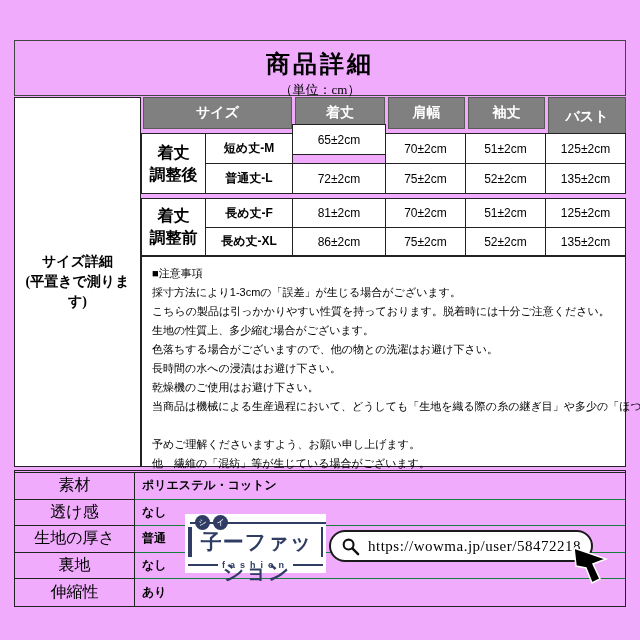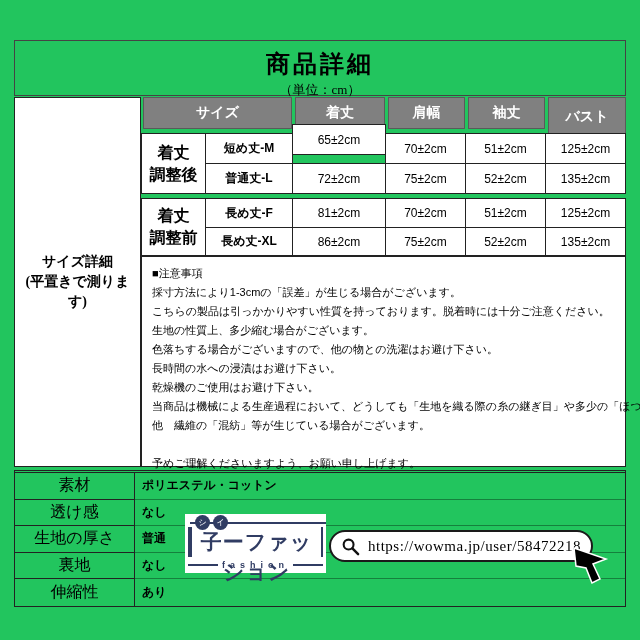--- a/index.html
+++ b/index.html
@@ -1,16 +1,16 @@
 <!DOCTYPE html>
 <html><head>
 <meta charset="utf-8">
 <style>
   html,body{margin:0;padding:0;background:#fff;}
-  .canvas{position:relative;width:640px;height:640px;background:#22c55e;overflow:hidden;
+  .canvas{position:relative;width:640px;height:640px;background:#f0abfc;overflow:hidden;
           font-family:"Liberation Sans","DejaVu Sans",sans-serif;color:#000;}
   .sheet{position:absolute;left:14px;top:40px;width:612px;height:575px;}
   .abs{position:absolute;box-sizing:border-box;}
   .cell{border:1px solid #222;background:#fff;display:flex;align-items:center;justify-content:center;text-align:center;}
   .hdr{background:#808080;color:#fff;font-weight:bold;font-size:14px;border:1px solid #5a5a5a;}
   .titlebox{border:1px solid #444;text-align:center;}
   .title-main{font-family:"Liberation Serif","DejaVu Serif",serif;font-weight:bold;font-size:24px;letter-spacing:3px;padding-top:7px;}
   .title-unit{font-family:"Liberation Serif","DejaVu Serif",serif;font-size:13px;margin-top:1px;}
   .serifb{font-family:"Liberation Serif","DejaVu Serif",serif;font-weight:bold;}
   .pre{white-space:pre-line;}
@@ -96,22 +96,22 @@
 
     <div class="abs notes" style="left:127px;top:216px;width:485px;height:211px;">
       <div class="note-line">■注意事項</div>
       <div class="note-line">採寸方法により1-3cmの「誤差」が生じる場合がございます。</div>
       <div class="note-line">こちらの製品は引っかかりやすい性質を持っております。脱着時には十分ご注意ください。</div>
       <div class="note-line">生地の性質上、多少縮む場合がございます。</div>
       <div class="note-line">色落ちする場合がございますので、他の物との洗濯はお避け下さい。</div>
       <div class="note-line">長時間の水への浸漬はお避け下さい。</div>
       <div class="note-line">乾燥機のご使用はお避け下さい。</div>
       <div class="note-line">当商品は機械による生産過程において、どうしても「生地を織る際の糸の継ぎ目」や多少の「ほつれ」、</div>
+      <div class="note-line note-gap">予めご理解くださいますよう、お願い申し上げます。</div>
       <div class="note-line">他　繊維の「混紡」等が生じている場合がございます。</div>
-      <div class="note-line note-gap">予めご理解くださいますよう、お願い申し上げます。</div>
     </div>
 
     <div class="abs attrs" style="left:0;top:430px;width:612px;height:137px;">
       <div class="attr-label">素材</div>
       <div class="attr-value">ポリエステル・コットン</div>
       <div class="attr-label">透け感</div>
       <div class="attr-value">なし</div>
       <div class="attr-label">生地の厚さ</div>
       <div class="attr-value">普通</div>
       <div class="attr-label">裏地</div>

